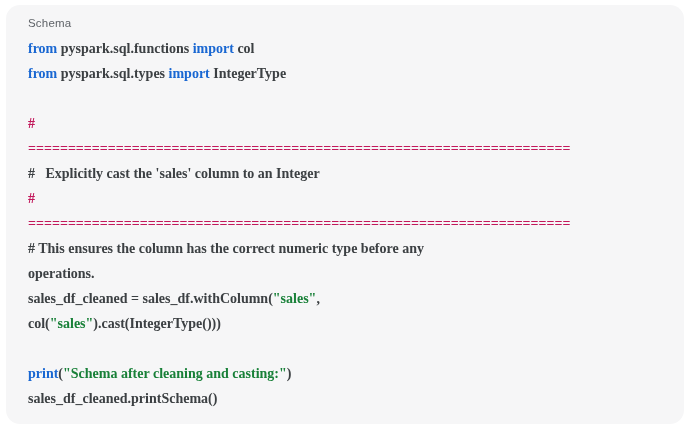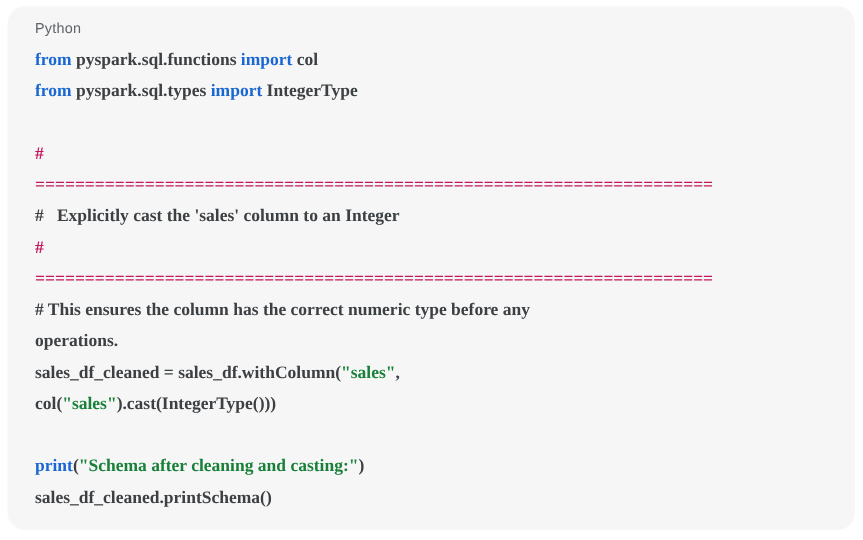--- a/index.html
+++ b/index.html
@@ -39,15 +39,15 @@
     color: #3c4043;
   }
   .code-line {
     height: 25px;
   }
 </style>
 </head>
 <body>
 
 <div class="code-card" style="background: rgb(246, 246, 247);">
-  <div class="language-label" style="color: rgb(95, 99, 104);">Python</div>
+  <div class="language-label" style="color: rgb(95, 99, 104);">Schema</div>
   <pre class="code-content"><div class="code-line"><span style="color: rgb(25, 103, 210);">from</span><span style="color: rgb(60, 64, 67);"> pyspark.sql.functions </span><span style="color: rgb(25, 103, 210);">import</span><span style="color: rgb(60, 64, 67);"> col</span></div><div class="code-line"><span style="color: rgb(25, 103, 210);">from</span><span style="color: rgb(60, 64, 67);"> pyspark.sql.types </span><span style="color: rgb(25, 103, 210);">import</span><span style="color: rgb(60, 64, 67);"> IntegerType</span></div><div class="code-line">&nbsp;</div><div class="code-line"><span style="color: rgb(194, 24, 91);">#</span></div><div class="code-line"><span style="color: rgb(194, 24, 91);">====================================================================</span></div><div class="code-line"><span style="color: rgb(60, 64, 67);">#   Explicitly cast the 'sales' column to an Integer</span></div><div class="code-line"><span style="color: rgb(194, 24, 91);">#</span></div><div class="code-line"><span style="color: rgb(194, 24, 91);">====================================================================</span></div><div class="code-line"><span style="color: rgb(60, 64, 67);"># This ensures the column has the correct numeric type before any</span></div><div class="code-line"><span style="color: rgb(60, 64, 67);">operations.</span></div><div class="code-line"><span style="color: rgb(60, 64, 67);">sales_df_cleaned = sales_df.withColumn(</span><span style="color: rgb(24, 128, 56);">"sales"</span><span style="color: rgb(60, 64, 67);">,</span></div><div class="code-line"><span style="color: rgb(60, 64, 67);">col(</span><span style="color: rgb(24, 128, 56);">"sales"</span><span style="color: rgb(60, 64, 67);">).cast(IntegerType()))</span></div><div class="code-line">&nbsp;</div><div class="code-line"><span style="color: rgb(25, 103, 210);">print</span><span style="color: rgb(60, 64, 67);">(</span><span style="color: rgb(24, 128, 56);">"Schema after cleaning and casting:"</span><span style="color: rgb(60, 64, 67);">)</span></div><div class="code-line"><span style="color: rgb(60, 64, 67);">sales_df_cleaned.printSchema()</span></div></pre>
 </div>
 
 </body></html>

